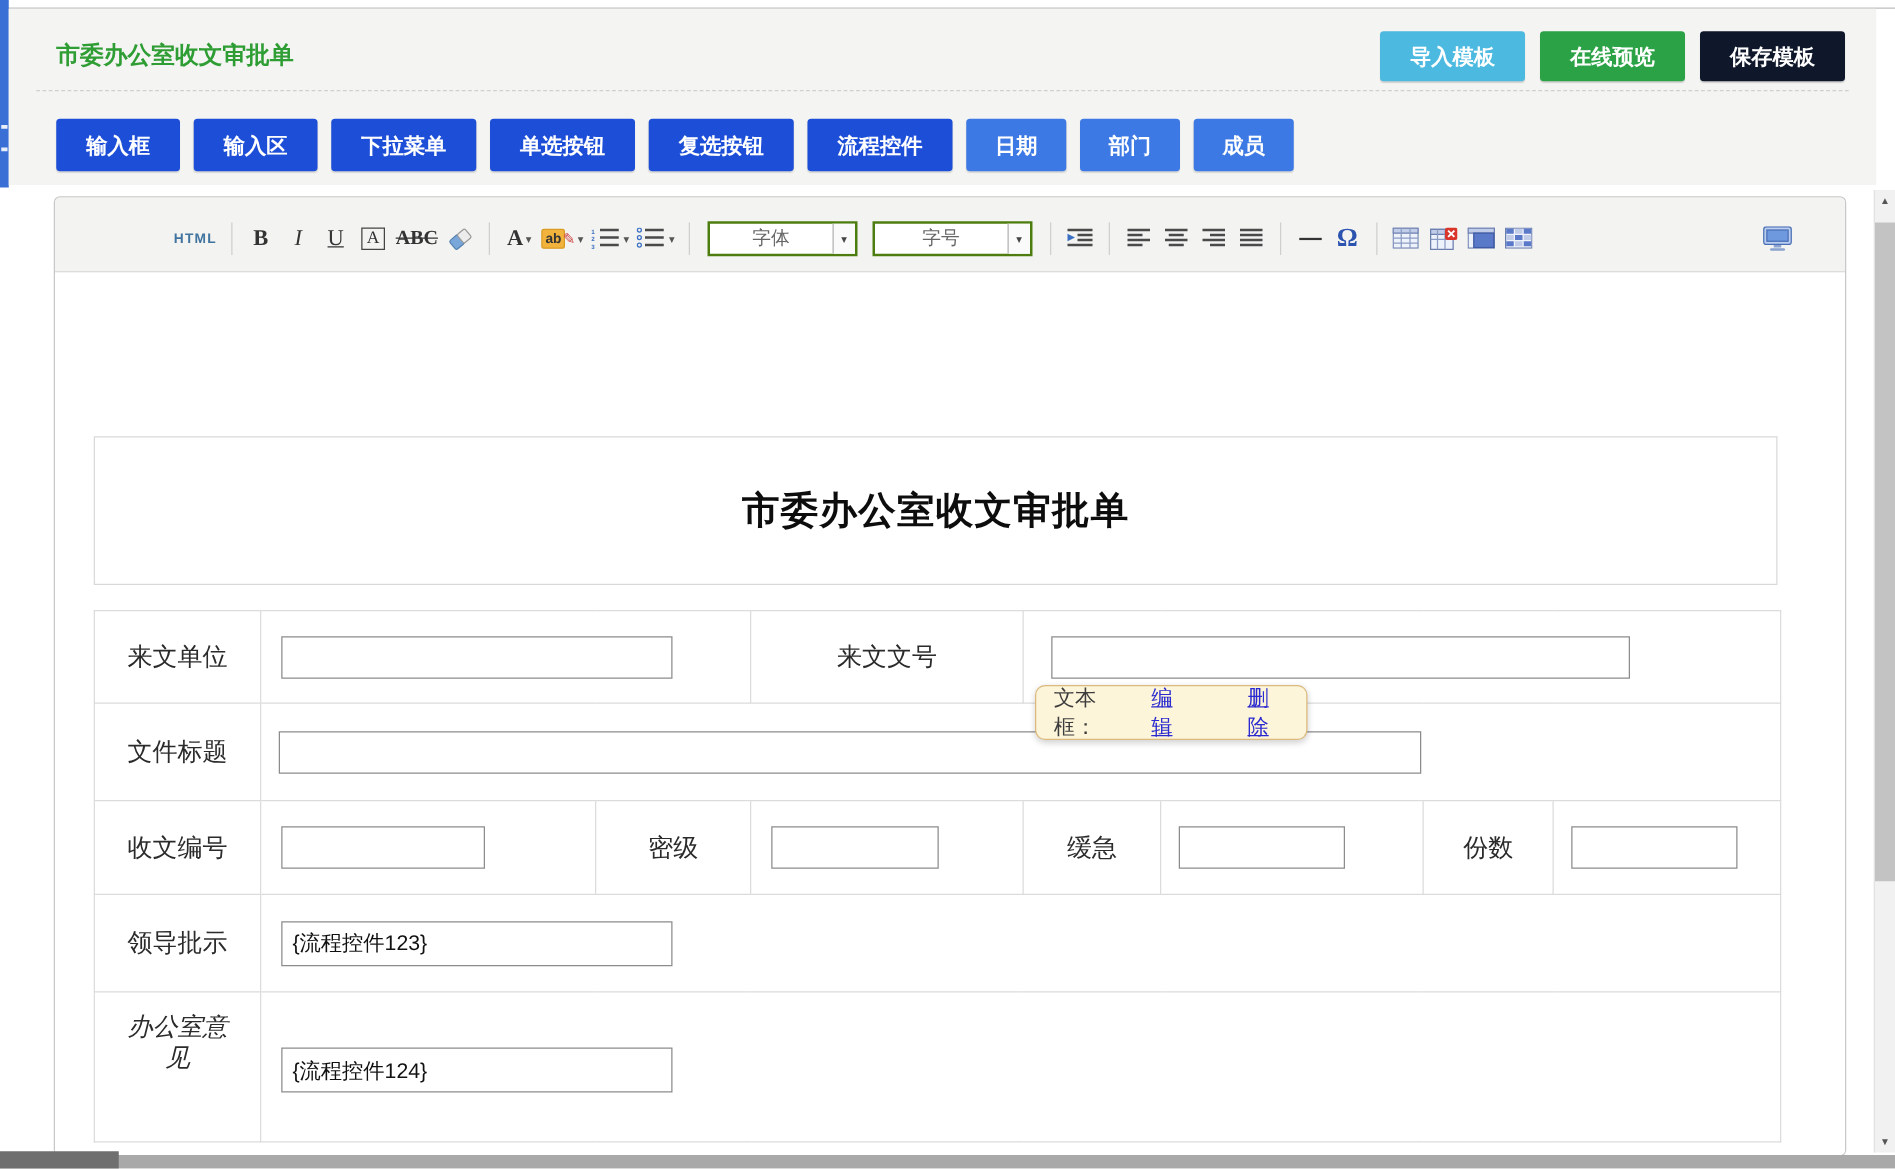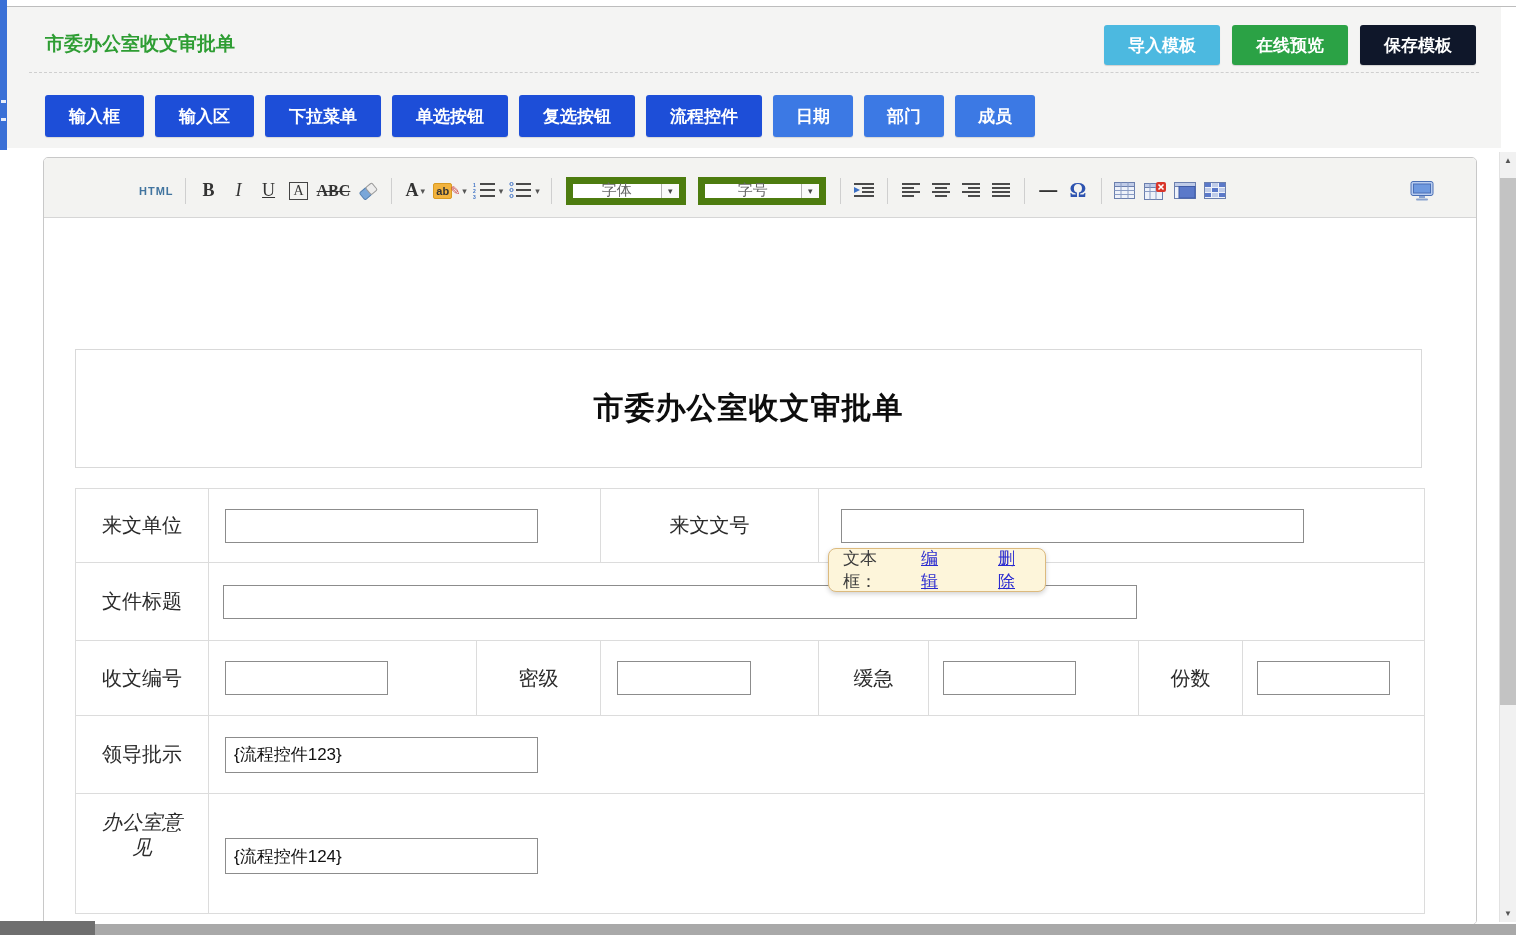--- a/index.html
+++ b/index.html
@@ -45,21 +45,21 @@
   .tb-u{text-decoration:underline;}
   .tb-boxa{font-family:"Liberation Serif",serif;font-size:14px;border:1px solid #444;
            padding:0 3px;line-height:16px;}
   .tb-abc{font-family:"Liberation Serif",serif;font-size:16px;font-weight:bold;
           text-decoration:line-through;}
   .tb-arrow{font-size:9px;color:#555;margin-left:2px;}
   .tb-ab{background:#f2b33d;border:1px solid #d99b22;font-size:11px;font-weight:bold;
          padding:0 2px;line-height:14px;border-radius:2px;}
   .tb-pencil{color:#c44;font-size:12px;margin-left:-2px;}
   .tb-select{display:flex;width:120px;height:28px;box-sizing:border-box;background:#fff;
-             border:7px solid #4d7c0f;margin:0 6px;cursor:pointer;}
+             border:2px solid #4d7c0f;margin:0 6px;cursor:pointer;}
   .tb-select .sel-label{flex:1;display:flex;align-items:center;justify-content:center;
              color:#666;font-size:15px;}
   .tb-select .sel-btn{width:17px;display:flex;align-items:center;justify-content:center;
              border-left:1px solid #b3b3b3;background:#fafafa;}
   .tb-select .sel-btn span{font-size:9px;color:#444;}
   .tb-hr{font-weight:bold;font-size:18px;letter-spacing:-1px;}
   .tb-omega{font-family:"Liberation Serif",serif;font-size:21px;font-weight:bold;color:#2d53b0;}
   .tb-right{margin-left:auto;margin-right:28px;}
 
   

